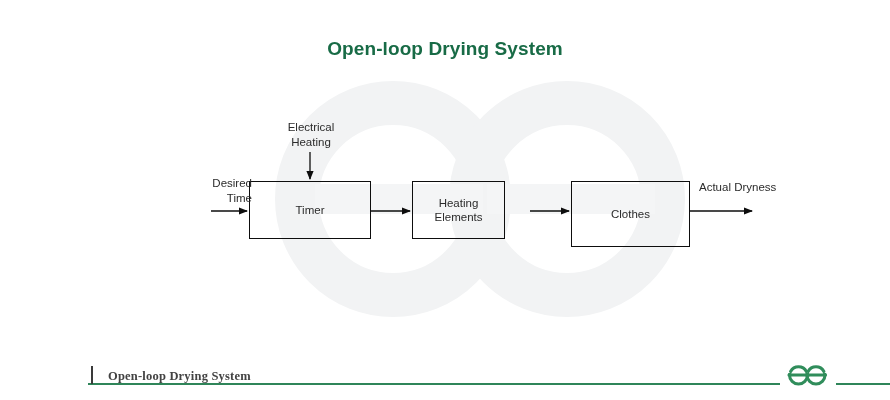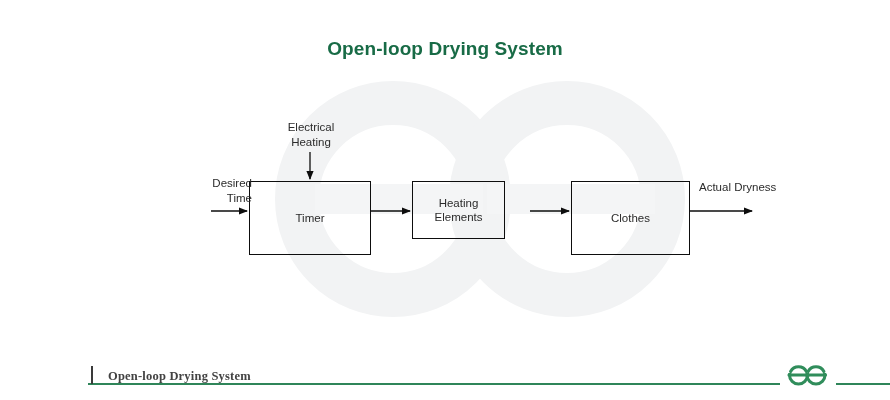--- a/index.html
+++ b/index.html
@@ -56,23 +56,23 @@
     background: transparent;
     box-sizing: border-box;
     display: flex;
     align-items: center;
     justify-content: center;
     text-align: center;
     font-size: 11.5px;
     color: #2b2b2b;
     line-height: 14px;
   }
-  #blk-timer  { left: 249px; top: 181px; width: 122px; height: 74px; text-align: center; }
+  #blk-timer  { left: 249px; top: 181px; width: 122px; height: 58px; text-align: center; }
   #blk-heat   { left: 412px; top: 181px; width: 93px; height: 58px; }
-  #blk-cloth  { left: 571px; top: 181px; width: 119px; height: 74px; }
+  #blk-cloth  { left: 571px; top: 181px; width: 119px; height: 66px; }
 
   .lbl {
     position: absolute;
     font-size: 11.5px;
     color: #2b2b2b;
     line-height: 14.5px;
     text-align: center;
     white-space: pre-line;
   }
   #lbl-elec    { left: 276px; top: 120px; width: 70px; }

